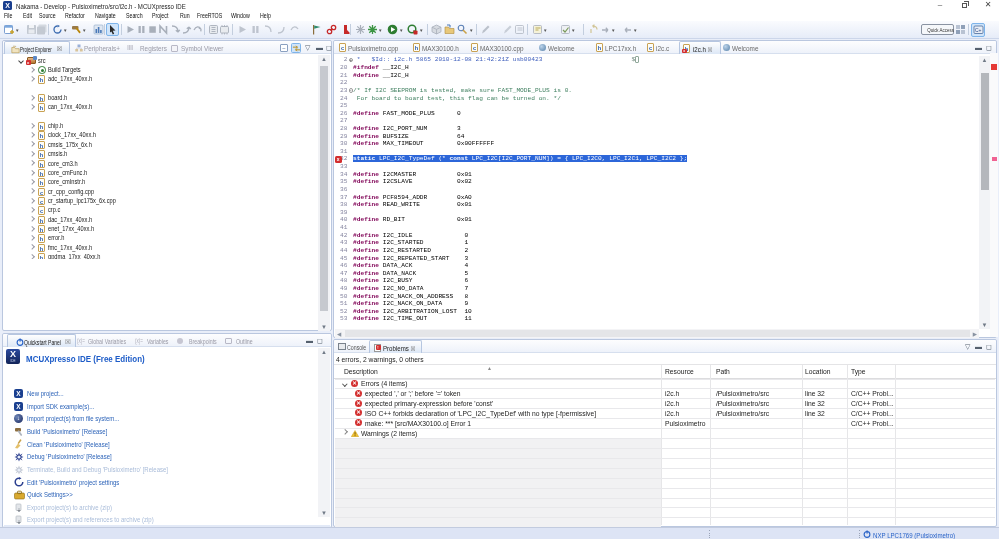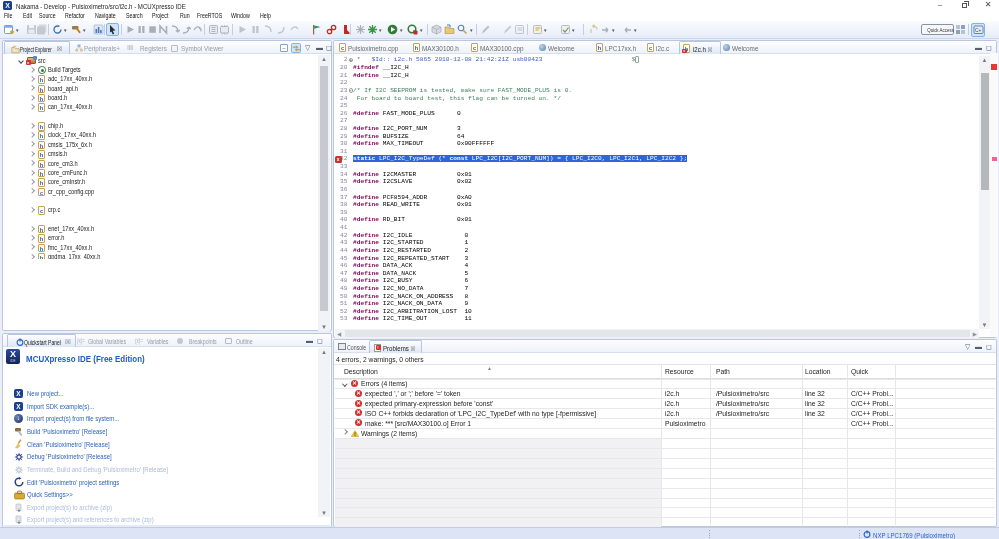--- a/index.html
+++ b/index.html
@@ -304,25 +304,20 @@
         <span class="exp">›</span>
         <span class="abs" style="left:35px;top:1px;width:7.5px;height:7.5px;border:1.4px solid #2e7d32;border-radius:50%;background:#fff"></span>
         <span class="abs" style="left:37.7px;top:3.7px;width:3.2px;height:3.2px;background:#2e7d32;border-radius:50%"></span>
         <span class="lbl">Build Targets</span>
       </div>
 <div class="trow" style="top:19.52px">
         <span class="exp">›</span>
         <span class="fico">h</span>
         <span class="lbl">adc_17xx_40xx.h</span>
       </div>
-<div class="trow" style="top:28.88px">
-        <span class="exp">›</span>
-        <span class="fico">h</span>
-        <span class="lbl">board_api.h</span>
-      </div>
 <div class="trow" style="top:38.24px">
         <span class="exp">›</span>
         <span class="fico">h</span>
         <span class="lbl">board.h</span>
       </div>
 <div class="trow" style="top:47.60px">
         <span class="exp">›</span>
         <span class="fico">h</span>
         <span class="lbl">can_17xx_40xx.h</span>
       </div>
@@ -359,24 +354,34 @@
 <div class="trow" style="top:122.48px">
         <span class="exp">›</span>
         <span class="fico">h</span>
         <span class="lbl">core_cmInstr.h</span>
       </div>
 <div class="trow" style="top:131.84px">
         <span class="exp">›</span>
         <span class="fico">c</span>
         <span class="lbl">cr_cpp_config.cpp</span>
       </div>
+<div class="trow" style="top:141.20px">
+        <span class="exp">›</span>
+        <span class="fico">c</span>
+        <span class="lbl">cr_startup_lpc175x_6x.cpp</span>
+      </div>
 <div class="trow" style="top:150.56px">
         <span class="exp">›</span>
         <span class="fico">c</span>
         <span class="lbl">crp.c</span>
+      </div>
+<div class="trow" style="top:159.92px">
+        <span class="exp">›</span>
+        <span class="fico">h</span>
+        <span class="lbl">dac_17xx_40xx.h</span>
       </div>
 <div class="trow" style="top:169.28px">
         <span class="exp">›</span>
         <span class="fico">h</span>
         <span class="lbl">enet_17xx_40xx.h</span>
       </div>
 <div class="trow" style="top:178.64px">
         <span class="exp">›</span>
         <span class="fico">h</span>
         <span class="lbl">error.h</span>
@@ -643,21 +648,21 @@
       <span class="minmax" style="left:641px">▬</span>
       <span class="minmax" style="left:652px">◻</span>
     </div>
 <div class="abs" style="left:0;top:14px;width:662px;height:10.5px;background:#fff;border-bottom:1px solid #e4e4e6"></div>
 <span class="prow" style="left:1.5px;top:15.5px">4 errors, 2 warnings, 0 others</span>
 <div class="abs" style="left:0;top:24.5px;width:662px;height:14px;background:#fff;border-bottom:1px solid #dcdcde"></div>
 <span class="prow" style="left:10px;top:28px">Description</span>
 <span class="prow" style="left:331px;top:28px">Resource</span>
 <span class="prow" style="left:382px;top:28px">Path</span>
 <span class="prow" style="left:471px;top:28px">Location</span>
-<span class="prow" style="left:517px;top:28px">Quick</span>
+<span class="prow" style="left:517px;top:28px">Type</span>
 <span class="abs" style="left:153px;top:24.5px;color:#888;font-size:5px">▲</span>
 <div class="vline" style="left:327px"></div>
 <div class="vline" style="left:376px"></div>
 <div class="vline" style="left:468px"></div>
 <div class="vline" style="left:513px"></div>
 <div class="vline" style="left:561px"></div>
 <div class="abs" style="left:1px;top:98px;width:326px;height:89px;background:#f1f1f3"></div>
 <div class="hline" style="top:38.50px"></div>
 <div class="hline" style="top:48.42px"></div>
 <div class="hline" style="top:58.34px"></div>

